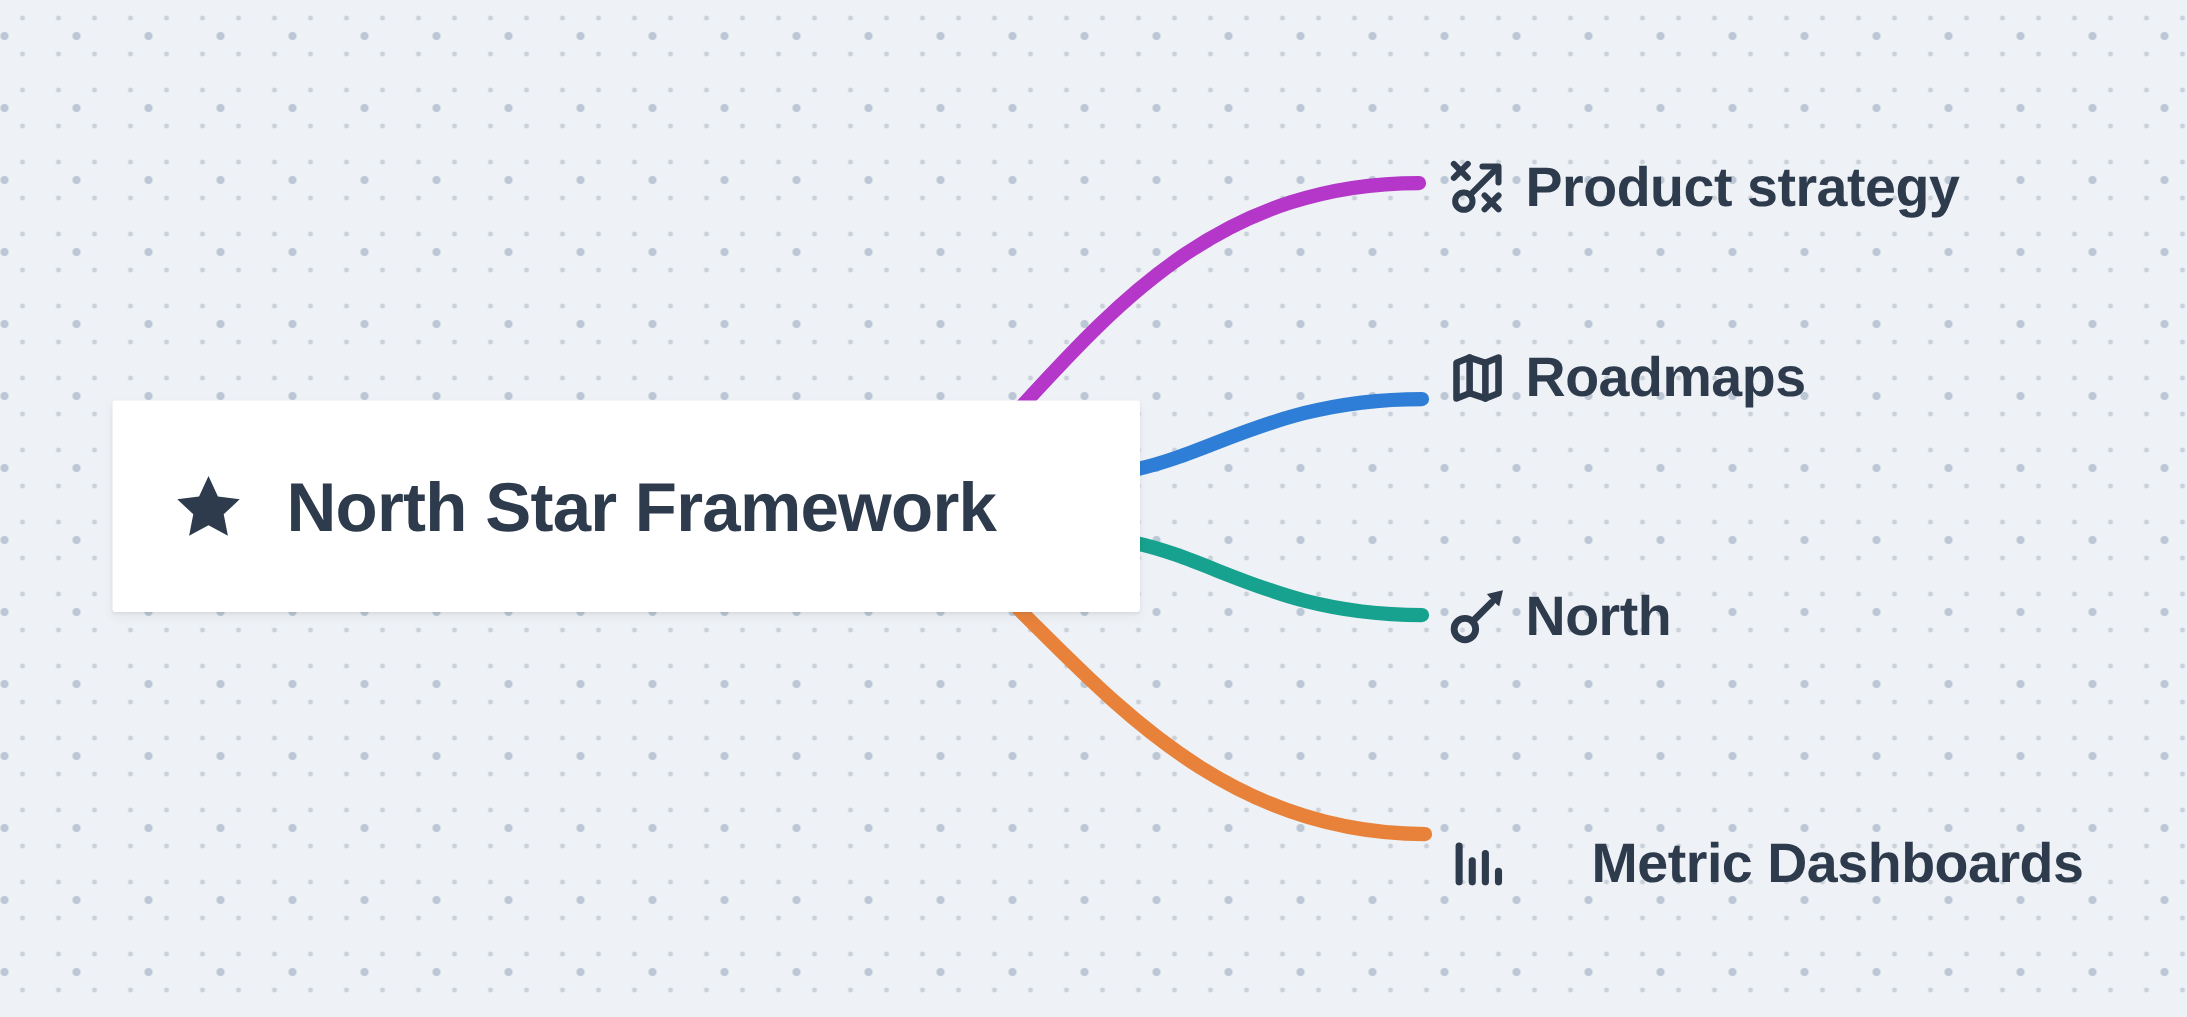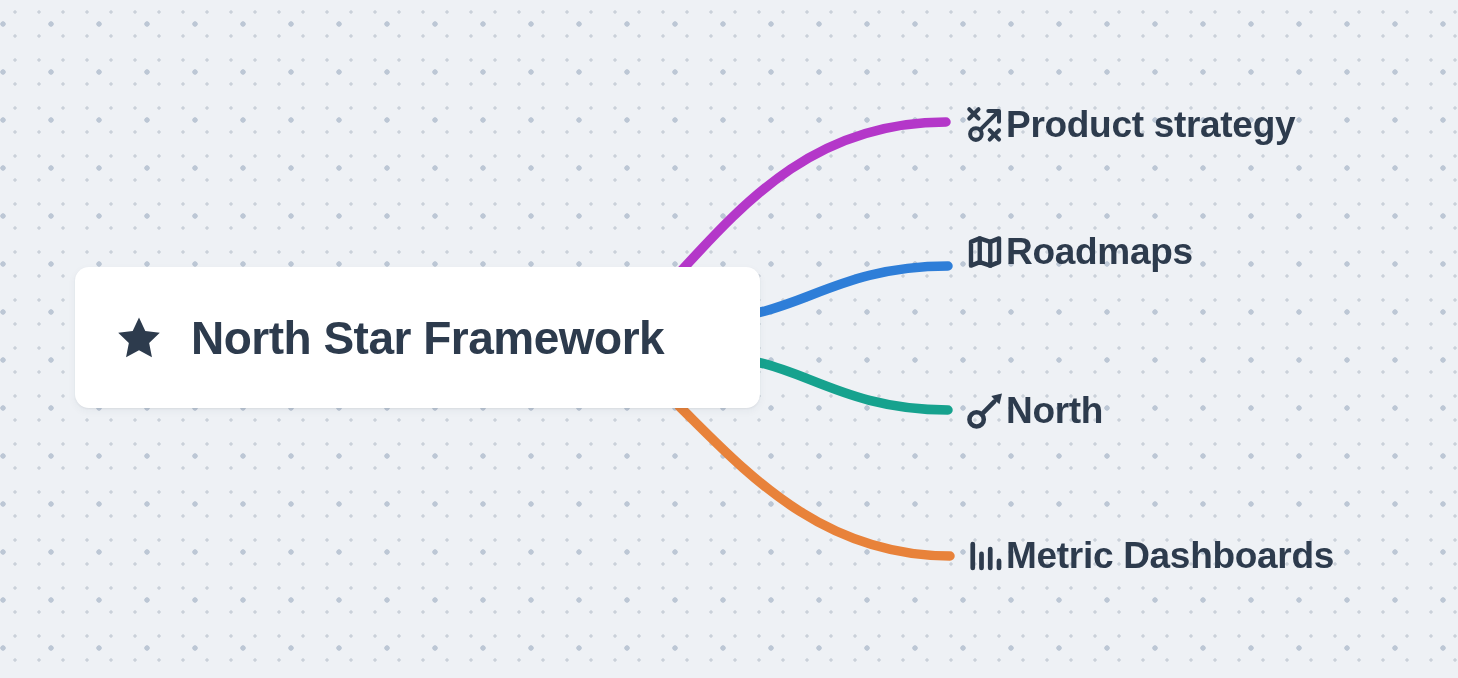--- a/index.html
+++ b/index.html
@@ -25,42 +25,43 @@
     background-size:48px 48px, 24px 24px;
     background-position:27px 0px, 3px 0px;
   }
   svg.links{
     position:absolute;left:0;top:0;width:1458px;height:678px;z-index:1;
   }
   svg.links path{fill:none;stroke-width:9.5;stroke-linecap:round;}
   .root-card{
     position:absolute;left:75px;top:267px;width:685px;height:141px;z-index:2;
     background:var(--card-bg);
-    border-radius:14px;
+    border-radius:2px;
     box-shadow:0 1px 2px rgba(45,59,77,.07), 0 3px 8px rgba(45,59,77,.05);
     display:flex;align-items:center;
     padding-left:40px;
   }
   .root-card .node-icon{width:48px;height:48px;flex:0 0 48px;}
   .root-card .node-label{
     margin-left:28px;
     font-size:46px;font-weight:600;letter-spacing:-0.5px;
     color:var(--ink);white-space:nowrap;
   }
   .branch{
     position:absolute;left:964px;height:48px;z-index:3;
     display:flex;align-items:center;
   }
   .branch .node-icon{width:42px;height:42px;flex:0 0 42px;}
   .branch .node-label{
+    margin-left:11px;
     font-size:37px;font-weight:600;letter-spacing:-0.3px;
     color:var(--ink);white-space:nowrap;
   }
   .node-icon svg{width:100%;height:100%;display:block;color:var(--ink);}
-  .b1{top:101px;} .b2{top:228px;} .b3{top:387px;} .b4{top:532px;}
+  .b1{top:101px;} .b2{top:228px;} .b3{top:387px;} .b4{top:552px;gap:44px;}
 </style>
 </head>
 <body>
 
 <div class="canvas">
 
   <svg class="links" viewBox="0 0 1458 678">
     <path d="M 681 271 C 748 198, 818 122, 946 122" stroke="#b437c9"></path>
     <path d="M 757 313 C 812 301, 854 266, 948 266" stroke="#2e7ed8"></path>
     <path d="M 757 362 C 812 374, 854 410, 948 410" stroke="#16a28e"></path>

